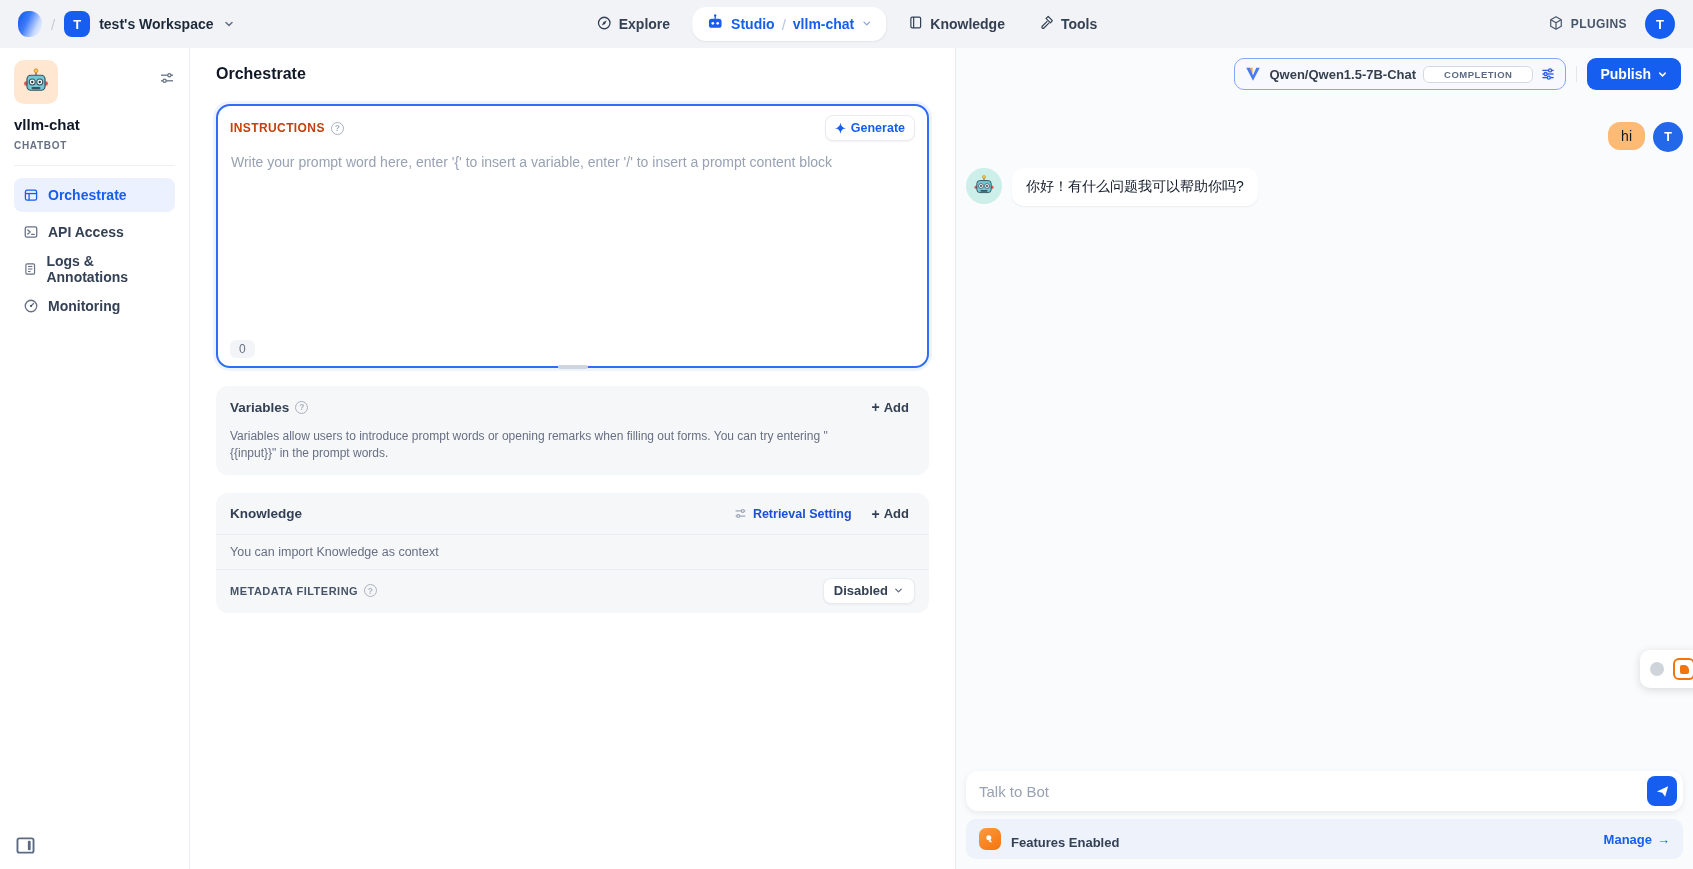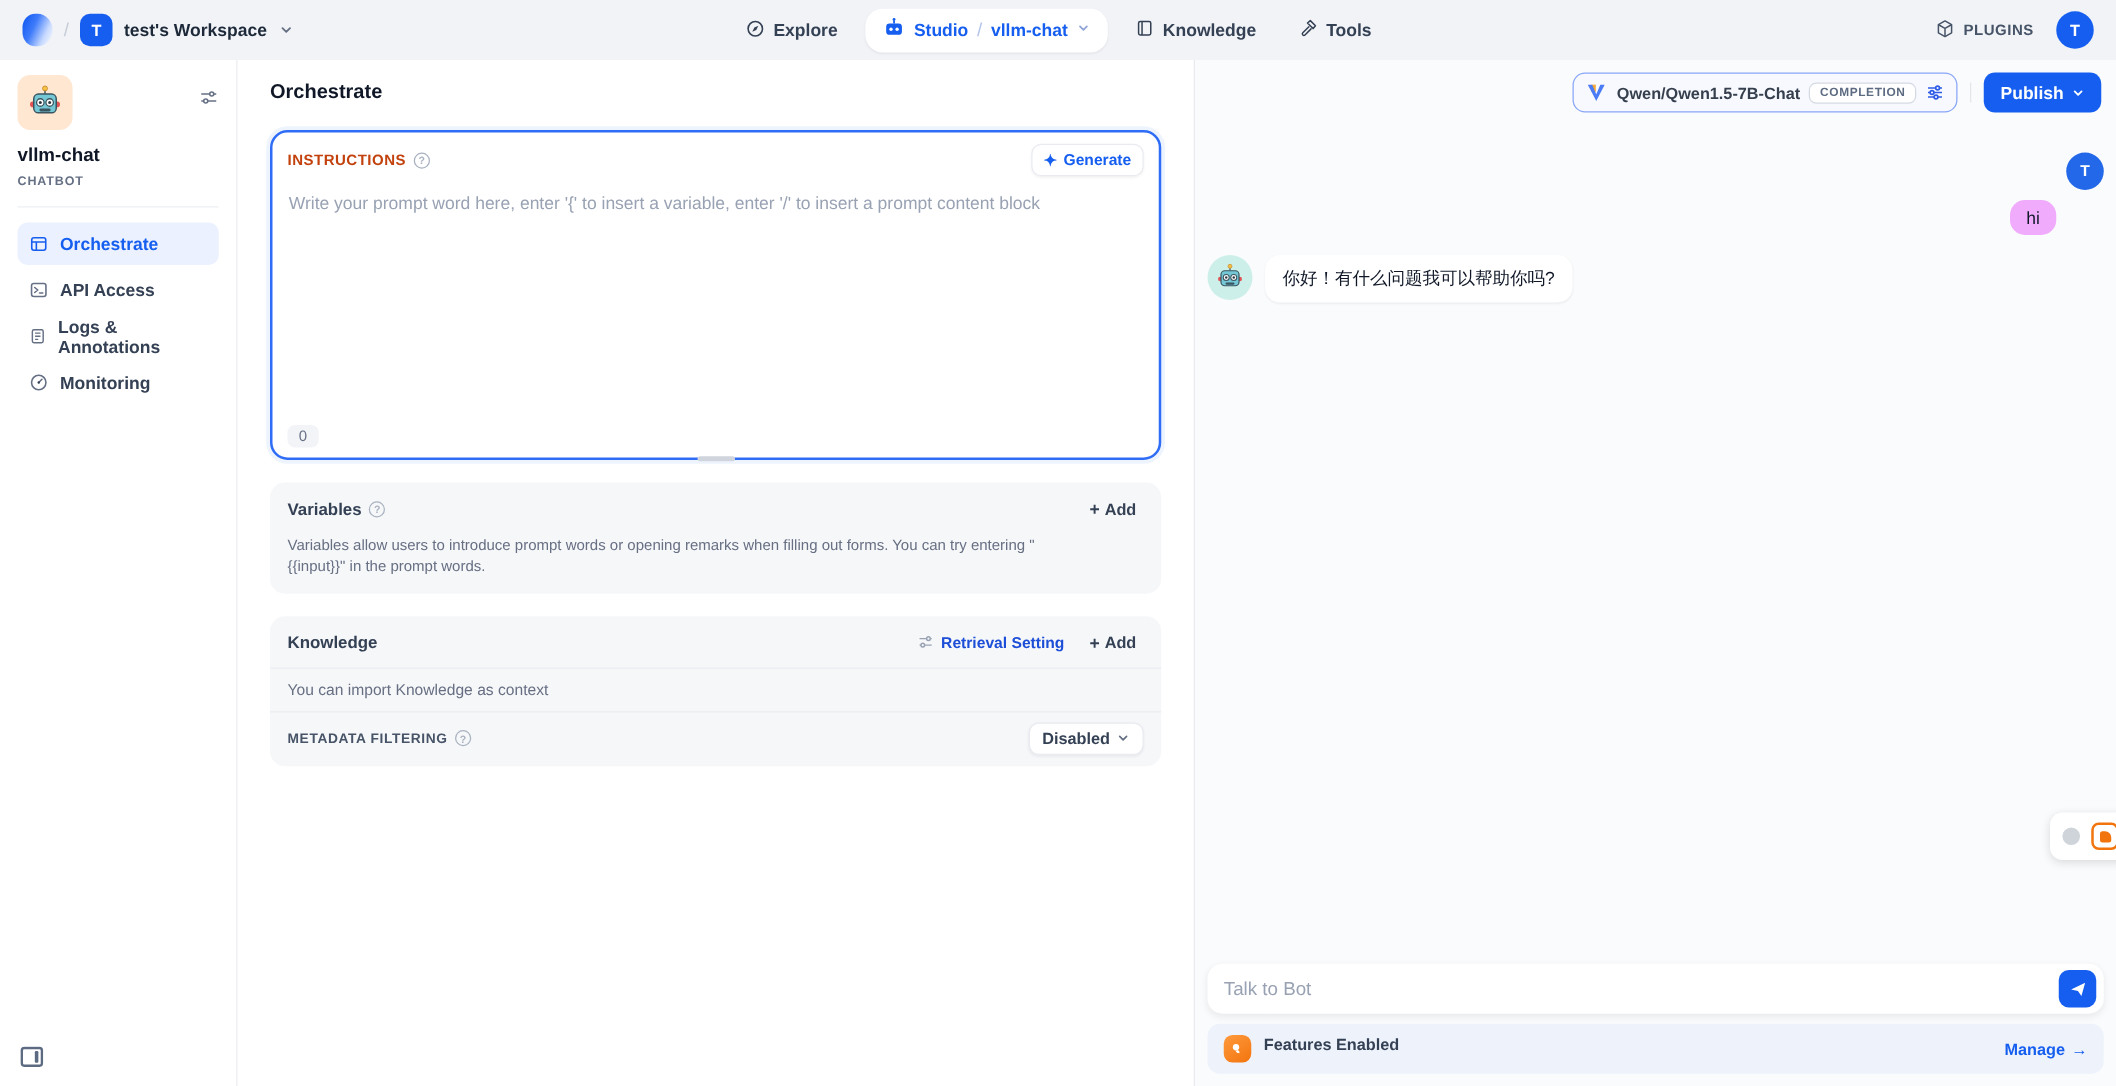--- a/index.html
+++ b/index.html
@@ -72,43 +72,43 @@
   .kn-body { padding:10px 14px; font-size:12.5px; color:#676f83; border-bottom:1px solid #ebedf1; }
   .meta-row { display:flex; align-items:center; justify-content:space-between; padding:8px 14px 9px; }
   .meta-label { font-size:11px; font-weight:700; letter-spacing:.5px; color:#475467; display:flex; align-items:flex-end; gap:6px; }
   .disabled-btn { display:flex; align-items:center; gap:5px; height:26px; padding:0 10px; background:#fff; border:1px solid #e9ebf0; border-radius:8px; box-shadow:0 1px 2px rgba(16,24,40,.05); font-size:13px; font-weight:600; color:#344054; cursor:pointer; }
 
   
   .debug-col { flex:1; border-left:1px solid #e9ebf0; background:#fafbfc; display:flex; flex-direction:column; }
   .debug-top { height:52px; display:flex; align-items:center; justify-content:flex-end; gap:10px; padding:0 12px; }
   .model-pill { display:flex; align-items:center; gap:7px; height:32px; padding:0 9px; border:1px solid #88a6f7; border-radius:10px; background:#f7f9ff; cursor:pointer; }
   .model-name { font-size:13px; font-weight:600; color:#363f4d; }
-  .mode-badge { font-size:9.5px; font-weight:600; letter-spacing:.5px; color:#5d6b82; border:1px solid #d5dae2; border-radius:6px; padding:2px 8px; background:#fff; }
+  .mode-badge { font-size:9.5px; font-weight:600; letter-spacing:.5px; color:#5d6b82; border:1px solid #d5dae2; border-radius:6px; padding:2px 20px; background:#fff; }
   .v-sep { width:1px; height:16px; background:#e3e6eb; }
   .publish-btn { display:flex; align-items:center; gap:6px; height:32px; padding:0 13px; background:#155eef; border:none; border-radius:9px; color:#fff; font-size:14px; font-weight:700; cursor:pointer; }
   .debug-head { display:flex; align-items:center; justify-content:space-between; padding:14px 10px 6px 10px; }
   .debug-title { font-size:15.5px; font-weight:700; color:#101828; }
   .refresh-btn { background:none; border:none; cursor:pointer; display:flex; padding:2px; }
 
   .chat { flex:1; padding:0 10px; overflow:hidden; }
   .msg-row { display:flex; align-items:flex-start; }
   .msg-user { justify-content:flex-end; margin-top:22px; gap:8px; }
   .msg-bot { margin-top:16px; gap:10px; }
-  .bubble-user { background:#f0abfc; border-radius:12px; padding:6px 13px; font-size:14px; color:#101828;margin-top:38px; }
+  .bubble-user { background:#fdba74; border-radius:12px; padding:6px 13px; font-size:14px; color:#101828; }
   .chat-avatar-user { width:30px; height:30px; border-radius:50%; background:#2268e8; color:#fff; font-size:12.5px; font-weight:bold; display:flex; align-items:center; justify-content:center; }
   .chat-avatar-bot { width:36px; height:36px; border-radius:50%; background:#cdefe9; display:flex; align-items:center; justify-content:center; }
   .bubble-bot { background:#fff; border-radius:12px; padding:10px 14px; font-size:14px; color:#101828; box-shadow:0 1px 2px rgba(16,24,40,.06); }
 
   .chat-footer { padding:0 10px 10px; }
   .input-row { position:relative; height:40px; background:#fff; border-radius:12px; box-shadow:0 2px 6px rgba(16,24,40,.08); }
   .talk-input { width:100%; height:100%; border:none; outline:none; background:transparent; border-radius:12px; padding:0 46px 0 13px; font-family:inherit; font-size:15px; color:#101828; }
   .talk-input::placeholder { color:#98a2b3; }
   .send-btn { position:absolute; right:6px; top:5px; width:30px; height:30px; border:none; border-radius:8px; background:#155eef; display:flex; align-items:center; justify-content:center; cursor:pointer; }
   .features-bar { margin-top:8px; height:40px; background:#edf2fb; border-radius:10px; display:flex; align-items:center; justify-content:space-between; padding:0 13px; }
-  .feat-left { display:flex; align-items:flex-start; gap:10px; }
+  .feat-left { display:flex; align-items:flex-end; gap:10px; }
   .feat-icon { width:22px; height:22px; border-radius:7px; background:linear-gradient(145deg,#ff9a3d,#f2740d); display:flex; align-items:center; justify-content:center; }
   .feat-label { font-size:13px; font-weight:600; color:#344054; }
   .manage-link { display:flex; align-items:center; gap:5px; font-size:13px; font-weight:700; color:#155eef; cursor:pointer; }
 
   
   .float-widget { position:absolute; right:-12px; top:650px; background:#fff; border-radius:10px; box-shadow:0 2px 8px rgba(16,24,40,.15); padding:8px 10px; display:flex; align-items:center; gap:9px; }
   .fw-dot { width:14px; height:14px; border-radius:50%; background:#cfd4db; }
   .fw-orange { width:22px; height:22px; border:2.5px solid #f2740d; border-radius:6px; display:flex; align-items:center; justify-content:center; }
   .fw-orange-inner { width:9px; height:9px; background:#f2740d; border-radius:2px 5px 2px 2px; }
 </style>

